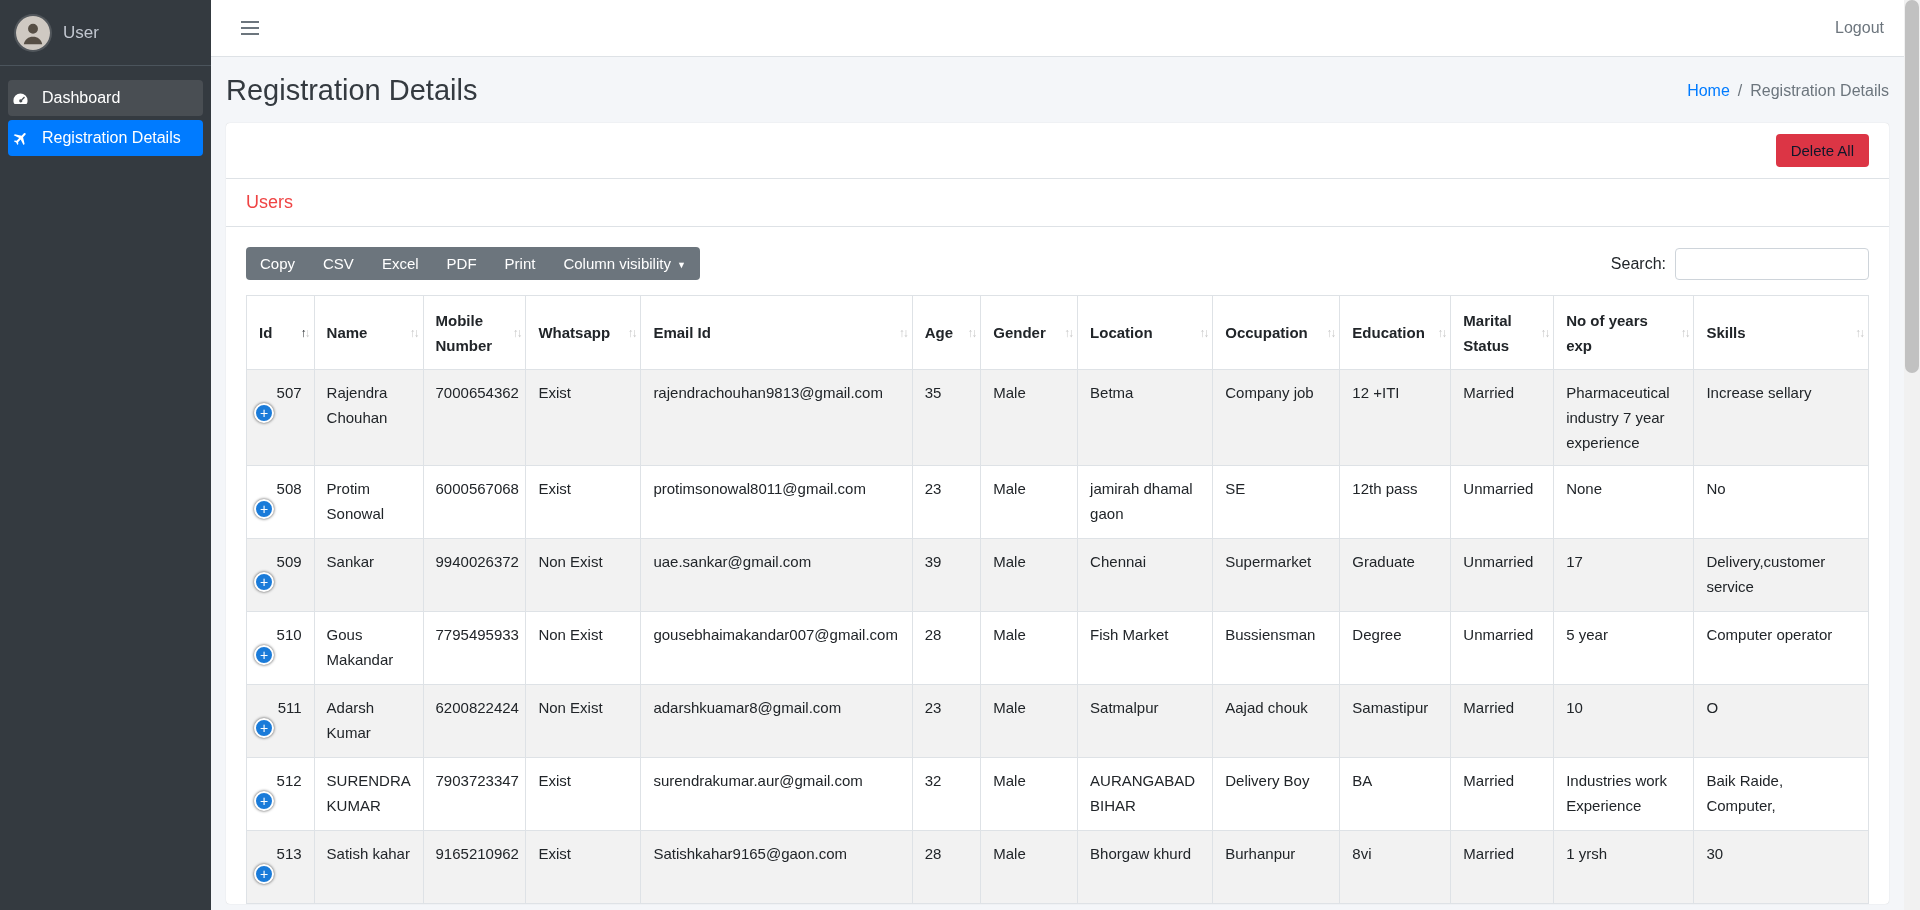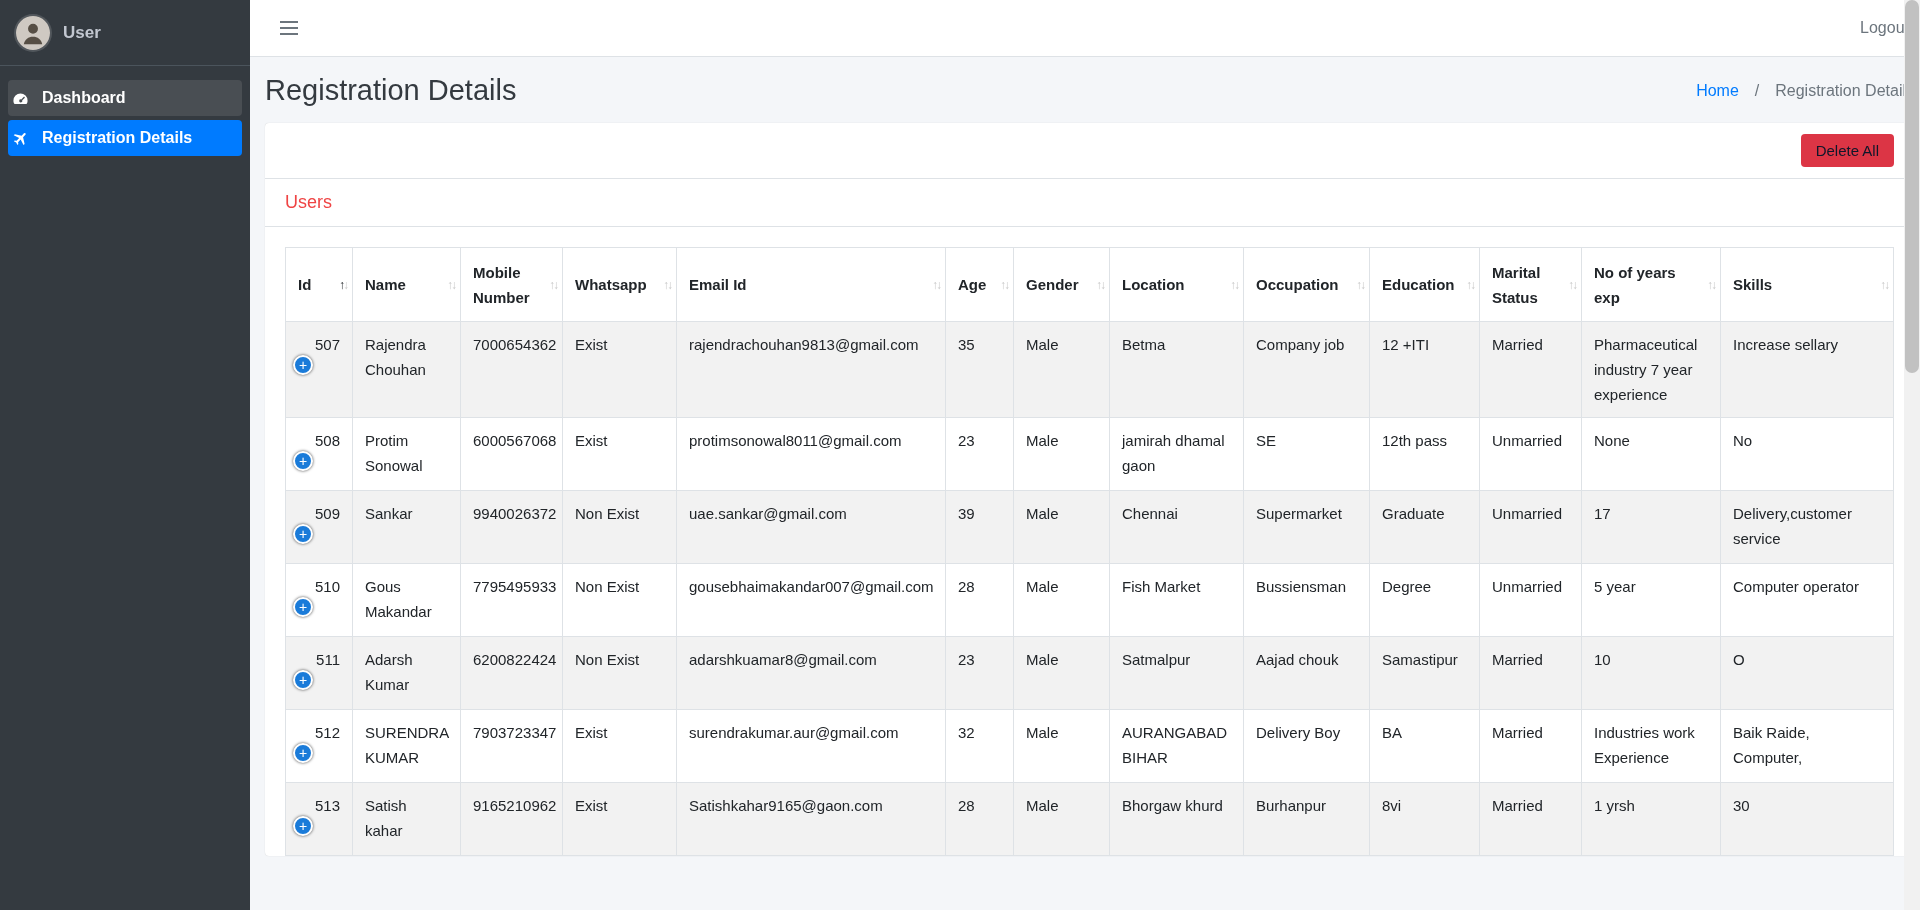--- a/index.html
+++ b/index.html
@@ -3,21 +3,21 @@
 <meta charset="utf-8">
 <style>
   * { margin:0; padding:0; box-sizing:border-box; }
   html,body { width:1920px; height:910px; overflow:hidden; }
   body {
     font-family:"Liberation Sans","DejaVu Sans",sans-serif;
     background:#f4f6f9; color:#212529; display:flex; font-size:15px;
   }
 
   
-  .sidebar { width:250px; flex-shrink:0; background:#343a40; height:100%;font-weight:bold; }
+  .sidebar { width:211px; flex-shrink:0; background:#343a40; height:100%; }
   .user-panel { display:flex; align-items:center; gap:13px; padding:16px 16px 15px 16px;
     border-bottom:1px solid #4b545c; }
   .avatar { width:34px; height:34px; border-radius:50%; overflow:hidden; flex-shrink:0;
     box-shadow:0 0 0 2px rgba(255,255,255,.15); }
   .avatar svg { display:block; }
   .user-name { color:#c2c7d0; font-size:17px; }
   .side-menu { padding:14px 8px 8px 8px; display:flex; flex-direction:column; gap:4px; }
   .side-item { display:flex; align-items:center; gap:11px; padding:9px 10px 9px 1px;
     border-radius:4px; color:#fff; font-size:16px; cursor:pointer; }
   .side-item.hovered { background:#494e53; }
@@ -28,21 +28,21 @@
   .main { flex:1; display:flex; flex-direction:column; padding-right:16px; }
   .navbar { height:57px; background:#fff; border-bottom:1px solid #dee2e6;
     display:flex; align-items:center; justify-content:space-between; padding:0 20px 0 26px; }
   .hamburger { display:flex; flex-direction:column; gap:4px; cursor:pointer; padding:4px; }
   .hamburger span { display:block; width:18px; height:2px; background:#6c757d; }
   .logout { color:#6c757d; font-size:16px; cursor:pointer; }
 
   .content-header { display:flex; align-items:center; justify-content:space-between;
     padding:17px 15px 8px 15px; }
   .page-title { font-size:29px; font-weight:500; color:#343a40; }
-  .breadcrumb { font-size:16px; display:flex; gap:16px; align-items:center; }
+  .breadcrumb { font-size:16px; display:flex; gap:8px; align-items:center; }
   .breadcrumb .bc-home { color:#007bff; cursor:pointer; }
   .breadcrumb .bc-sep { color:#6c757d; }
   .breadcrumb .bc-current { color:#6c757d; }
 
   .card { background:#fff; margin:8px 15px 0 15px; border-radius:4px;
     box-shadow:0 0 1px rgba(0,0,0,.2); display:flex; flex-direction:column; min-height:0; }
   .card-top { display:flex; justify-content:flex-end; padding:11px 20px;
     border-bottom:1px solid #dee2e6; }
   .btn-danger { background:#dc3545; color:#0f172a; border:none; border-radius:4px;
     padding:8px 15px; font-size:15px; font-family:inherit; cursor:pointer; }
@@ -134,20 +134,34 @@
       <span class="bc-current">Registration Details</span>
     </div>
   </div>
 
   <div class="card">
     <div class="card-top">
       <button class="btn-danger">Delete All</button>
     </div>
     <div class="card-users">Users</div>
     <div class="card-body">
+      <div class="dt-controls">
+        <div class="dt-buttons">
+            <button>Copy</button>
+            <button>CSV</button>
+            <button>Excel</button>
+            <button>PDF</button>
+            <button>Print</button>
+            <button><span>Column visibility</span><span class="caret">▼</span></button>
+          </div>
+        <div class="dt-search">
+          <label>Search:</label>
+          <input type="text" value="" style="">
+        </div>
+      </div>
       <table class="users-table">
           <colgroup>
             <col style="width: 67px;">
             <col style="width: 108px;">
             <col style="width: 102px;">
             <col style="width: 114px;">
             <col style="width: 269px;">
             <col style="width: 68px;">
             <col style="width: 96px;">
             <col style="width: 134px;">

